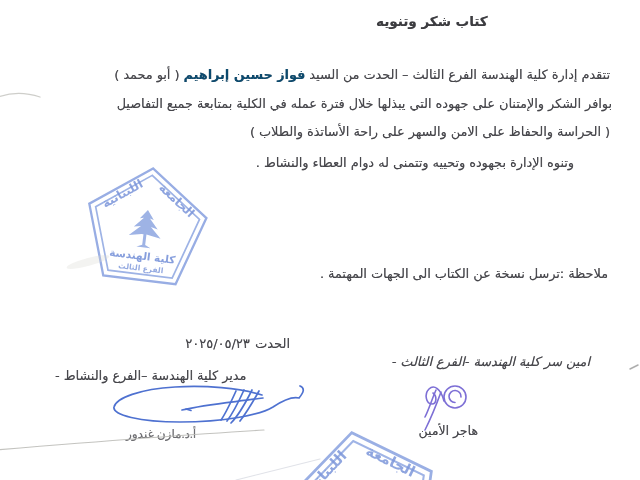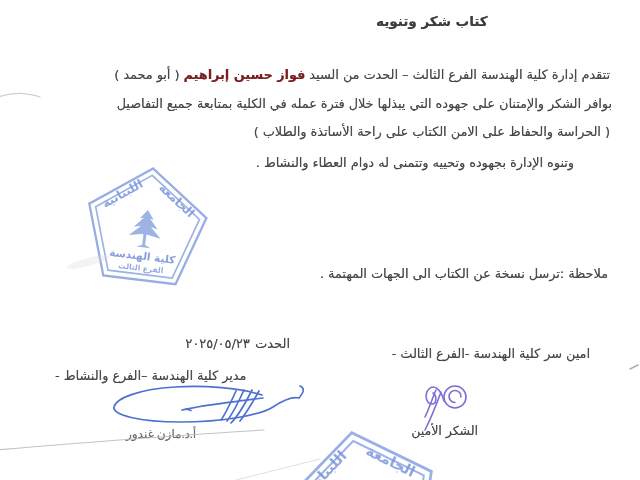--- a/index.html
+++ b/index.html
@@ -8,49 +8,49 @@
     background:#ffffff;
     font-family:"DejaVu Sans",sans-serif;
     color:#46464b;
   }
   .ar{
     position:absolute;direction:rtl;white-space:nowrap;
     font-size:12.8px;color:#46464b;
     text-shadow:0.2px 0 0 rgba(70,70,75,.55);
   }
   .title{font-weight:bold;font-size:13.5px;color:#3c3c40;}
-  .b{font-weight:bold;color:#7f1d1d;}
+  .b{font-weight:bold;color:#0c4a6e;}
   .faded{opacity:.78;}
   .stamp{position:absolute;pointer-events:none;}
   .stamp svg text{font-family:"DejaVu Sans",sans-serif;}
   #ink-layer{position:absolute;left:0;top:0;pointer-events:none;}
 </style>
 </head>
 <body>
 
 <div class="ar title" style="left:352px;top:13px;margin-left:24px;">كتاب شكر وتنويه</div>
 
 <div class="ar" style="right:30px;top:67px;">
   <span>تتقدم إدارة كلية الهندسة الفرع الثالث – الحدت من السيد </span><span class="b">فواز حسين إبراهيم</span><span> ( أبو محمد )</span>
 </div>
 <div class="ar" style="right:28px;top:96px;">بوافر الشكر والإمتنان على جهوده التي يبذلها خلال فترة عمله في الكلية بمتابعة جميع التفاصيل</div>
-<div class="ar" style="right:30px;top:124px;">( الحراسة والحفاظ على الامن الكتاب على راحة الأساتذة والطلاب )</div>
+<div class="ar" style="right:30px;top:124px;">( الحراسة والحفاظ على الامن والسهر على راحة الأساتذة والطلاب )</div>
 <div class="ar" style="right:66px;top:155px;text-align:center;">وتنوه الإدارة بجهوده وتحييه وتتمنى له دوام العطاء والنشاط .</div>
 
 <div class="ar" style="right:32px;top:266px;">ملاحظة :ترسل نسخة عن الكتاب الى الجهات المهتمة .</div>
 
 <div class="ar" style="right:350px;top:336px;font-size:13px;">
   <span>الحدت</span>
   <span style="margin-right:1px;">٢٠٢٥/٠٥/٢٣</span>
 </div>
 
-<div class="ar" style="right:50px;top:346px;">امين سر كلية الهندسة -الفرع الثالث -</div>
+<div class="ar" style="right:50px;top:354px;font-style:italic;">امين سر كلية الهندسة -الفرع الثالث -</div>
 <div class="ar" style="left:55px;top:368px;">مدير كلية الهندسة –الفرع والنشاط -</div>
 
-<div class="ar" style="right:162px;top:423px;font-size:12.5px;">الشكر الأمين</div>
+<div class="ar" style="right:162px;top:423px;font-size:12.5px;">هاجر الأمين</div>
 <div class="ar faded" style="left:126px;top:427px;font-size:12px;font-family:Liberation Serif, serif;">أ.د.مازن غندور</div>
 
 <div class="stamp" style="left:76px;top:156px;width:140px;height:140px;transform:rotate(7deg);opacity:.92;">
   <svg width="140" height="140" viewBox="0 0 140 140">
     <polygon points="70,12 11,54.8 33.6,124.2 106.4,124.2 129,54.8" fill="none" stroke="#7b97dc" stroke-width="2.3" stroke-opacity=".85"></polygon>
     <polygon points="70,19 17.7,57 37.7,118.5 102.3,118.5 122.3,57" fill="none" stroke="#7b97dc" stroke-width="1.7" stroke-opacity=".8"></polygon>
     <text x="95" y="44" transform="rotate(36 95 44)" text-anchor="middle" font-size="12" font-weight="bold" fill="#6e8bd6" fill-opacity=".85">الجامعة</text>
     <text x="45" y="44" transform="rotate(-36 45 44)" text-anchor="middle" font-size="12" font-weight="bold" fill="#6e8bd6" fill-opacity=".85">اللبنانية</text>
     <path d="M70,54 L63,63 L67,62 L58,72 L65,70.5 L54,81 L66.5,78.5 L68.5,78.5 L68.5,89 L63,91.5 L77,91.5 L71.5,89 L71.5,78.5 L86,81 L75,70.5 L82,72 L73,62 L77,63 Z" fill="#7b97dc" fill-opacity=".8"></path>
     <text x="70" y="104" text-anchor="middle" font-size="10.5" font-weight="bold" fill="#6e8bd6" fill-opacity=".9">كلية الهندسة</text>

